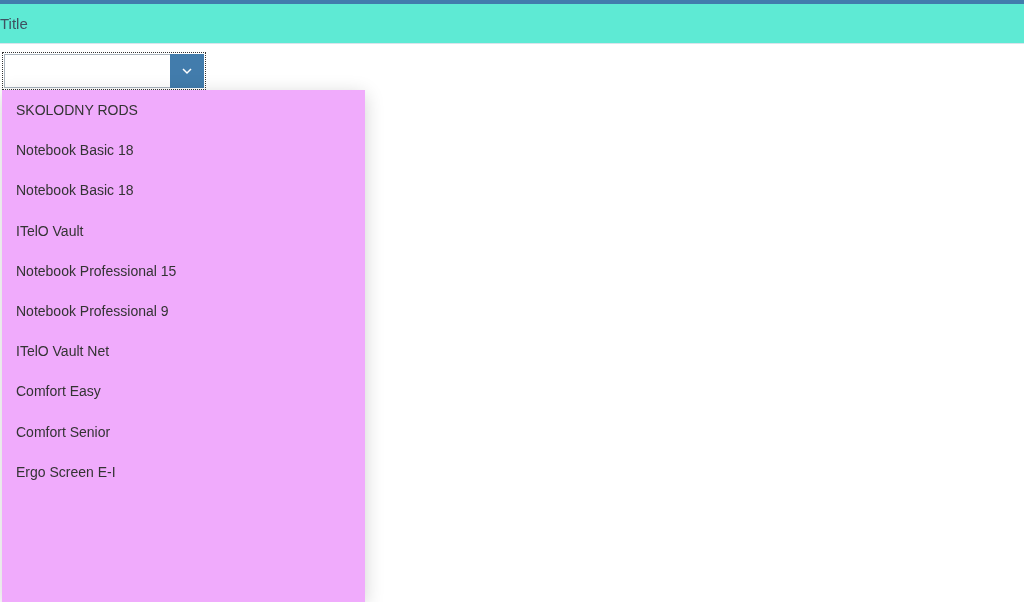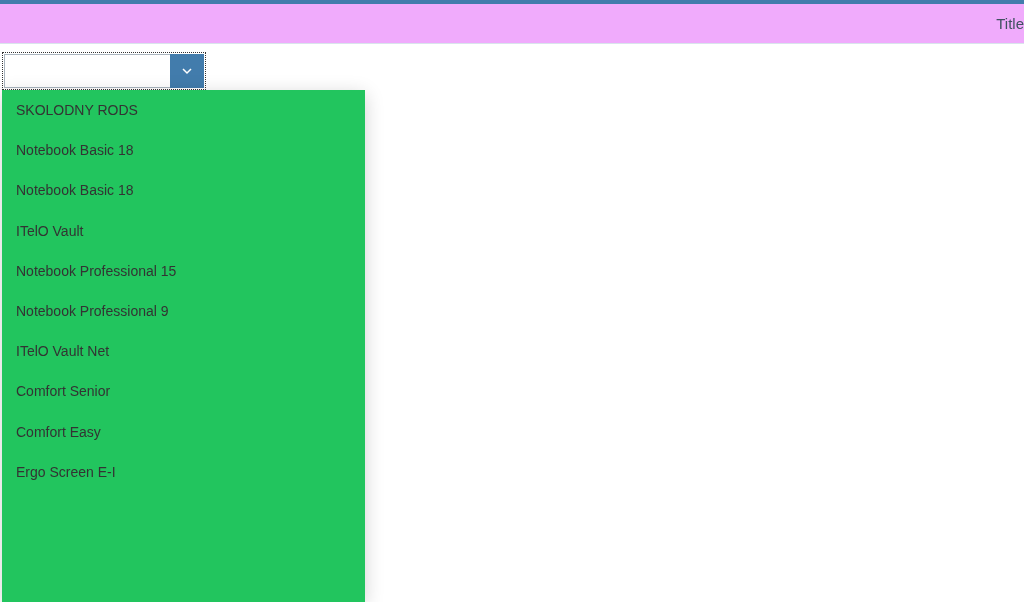--- a/index.html
+++ b/index.html
@@ -18,25 +18,25 @@
       position: relative;
     }
     .top-border {
       height: 4px;
       width: 100%;
       background: #427cac;
     }
     .header {
       height: 40px;
       width: 100%;
-      background: #f0abfc;
+      background: #5eead4;
       border-bottom: 1px solid #d9e4ec;
       display: flex;
       align-items: center;
-      justify-content: flex-end;
+      justify-content: flex-start;
       color: #3f5161;
       font-size: 15px;
     }
     .combobox-wrap {
       position: absolute;
       left: 2px;
       top: 52px;
       display: flex;
       align-items: center;
     }
@@ -68,21 +68,21 @@
       fill: none;
       stroke: #fff;
       stroke-width: 1.5;
     }
     .dropdown {
       position: absolute;
       left: 2px;
       top: 90px;
       width: 363px;
       height: 512px;
-      background: #22c55e;
+      background: #f0abfc;
       box-shadow: 0 4px 18px rgba(0,0,0,0.18);
       overflow: hidden;
     }
     .dropdown-scroll {
       width: 100%;
       height: 100%;
       overflow-y: auto;
     }
     .dropdown-scroll::-webkit-scrollbar {
       width: 9px;
@@ -125,17 +125,17 @@
 <div class="dropdown">
   <div class="dropdown-scroll" id="dropdown-scroll">
 
   <div class="dropdown-item">SKOLODNY RODS</div>
       <div class="dropdown-item">Notebook Basic 18</div>
       <div class="dropdown-item">Notebook Basic 18</div>
       <div class="dropdown-item">ITelO Vault</div>
       <div class="dropdown-item">Notebook Professional 15</div>
       <div class="dropdown-item">Notebook Professional 9</div>
       <div class="dropdown-item">ITelO Vault Net</div>
+      <div class="dropdown-item">Comfort Easy</div>
       <div class="dropdown-item">Comfort Senior</div>
-      <div class="dropdown-item">Comfort Easy</div>
       <div class="dropdown-item">Ergo Screen E-I</div>
     </div>
 </div>
 
 </body></html>

